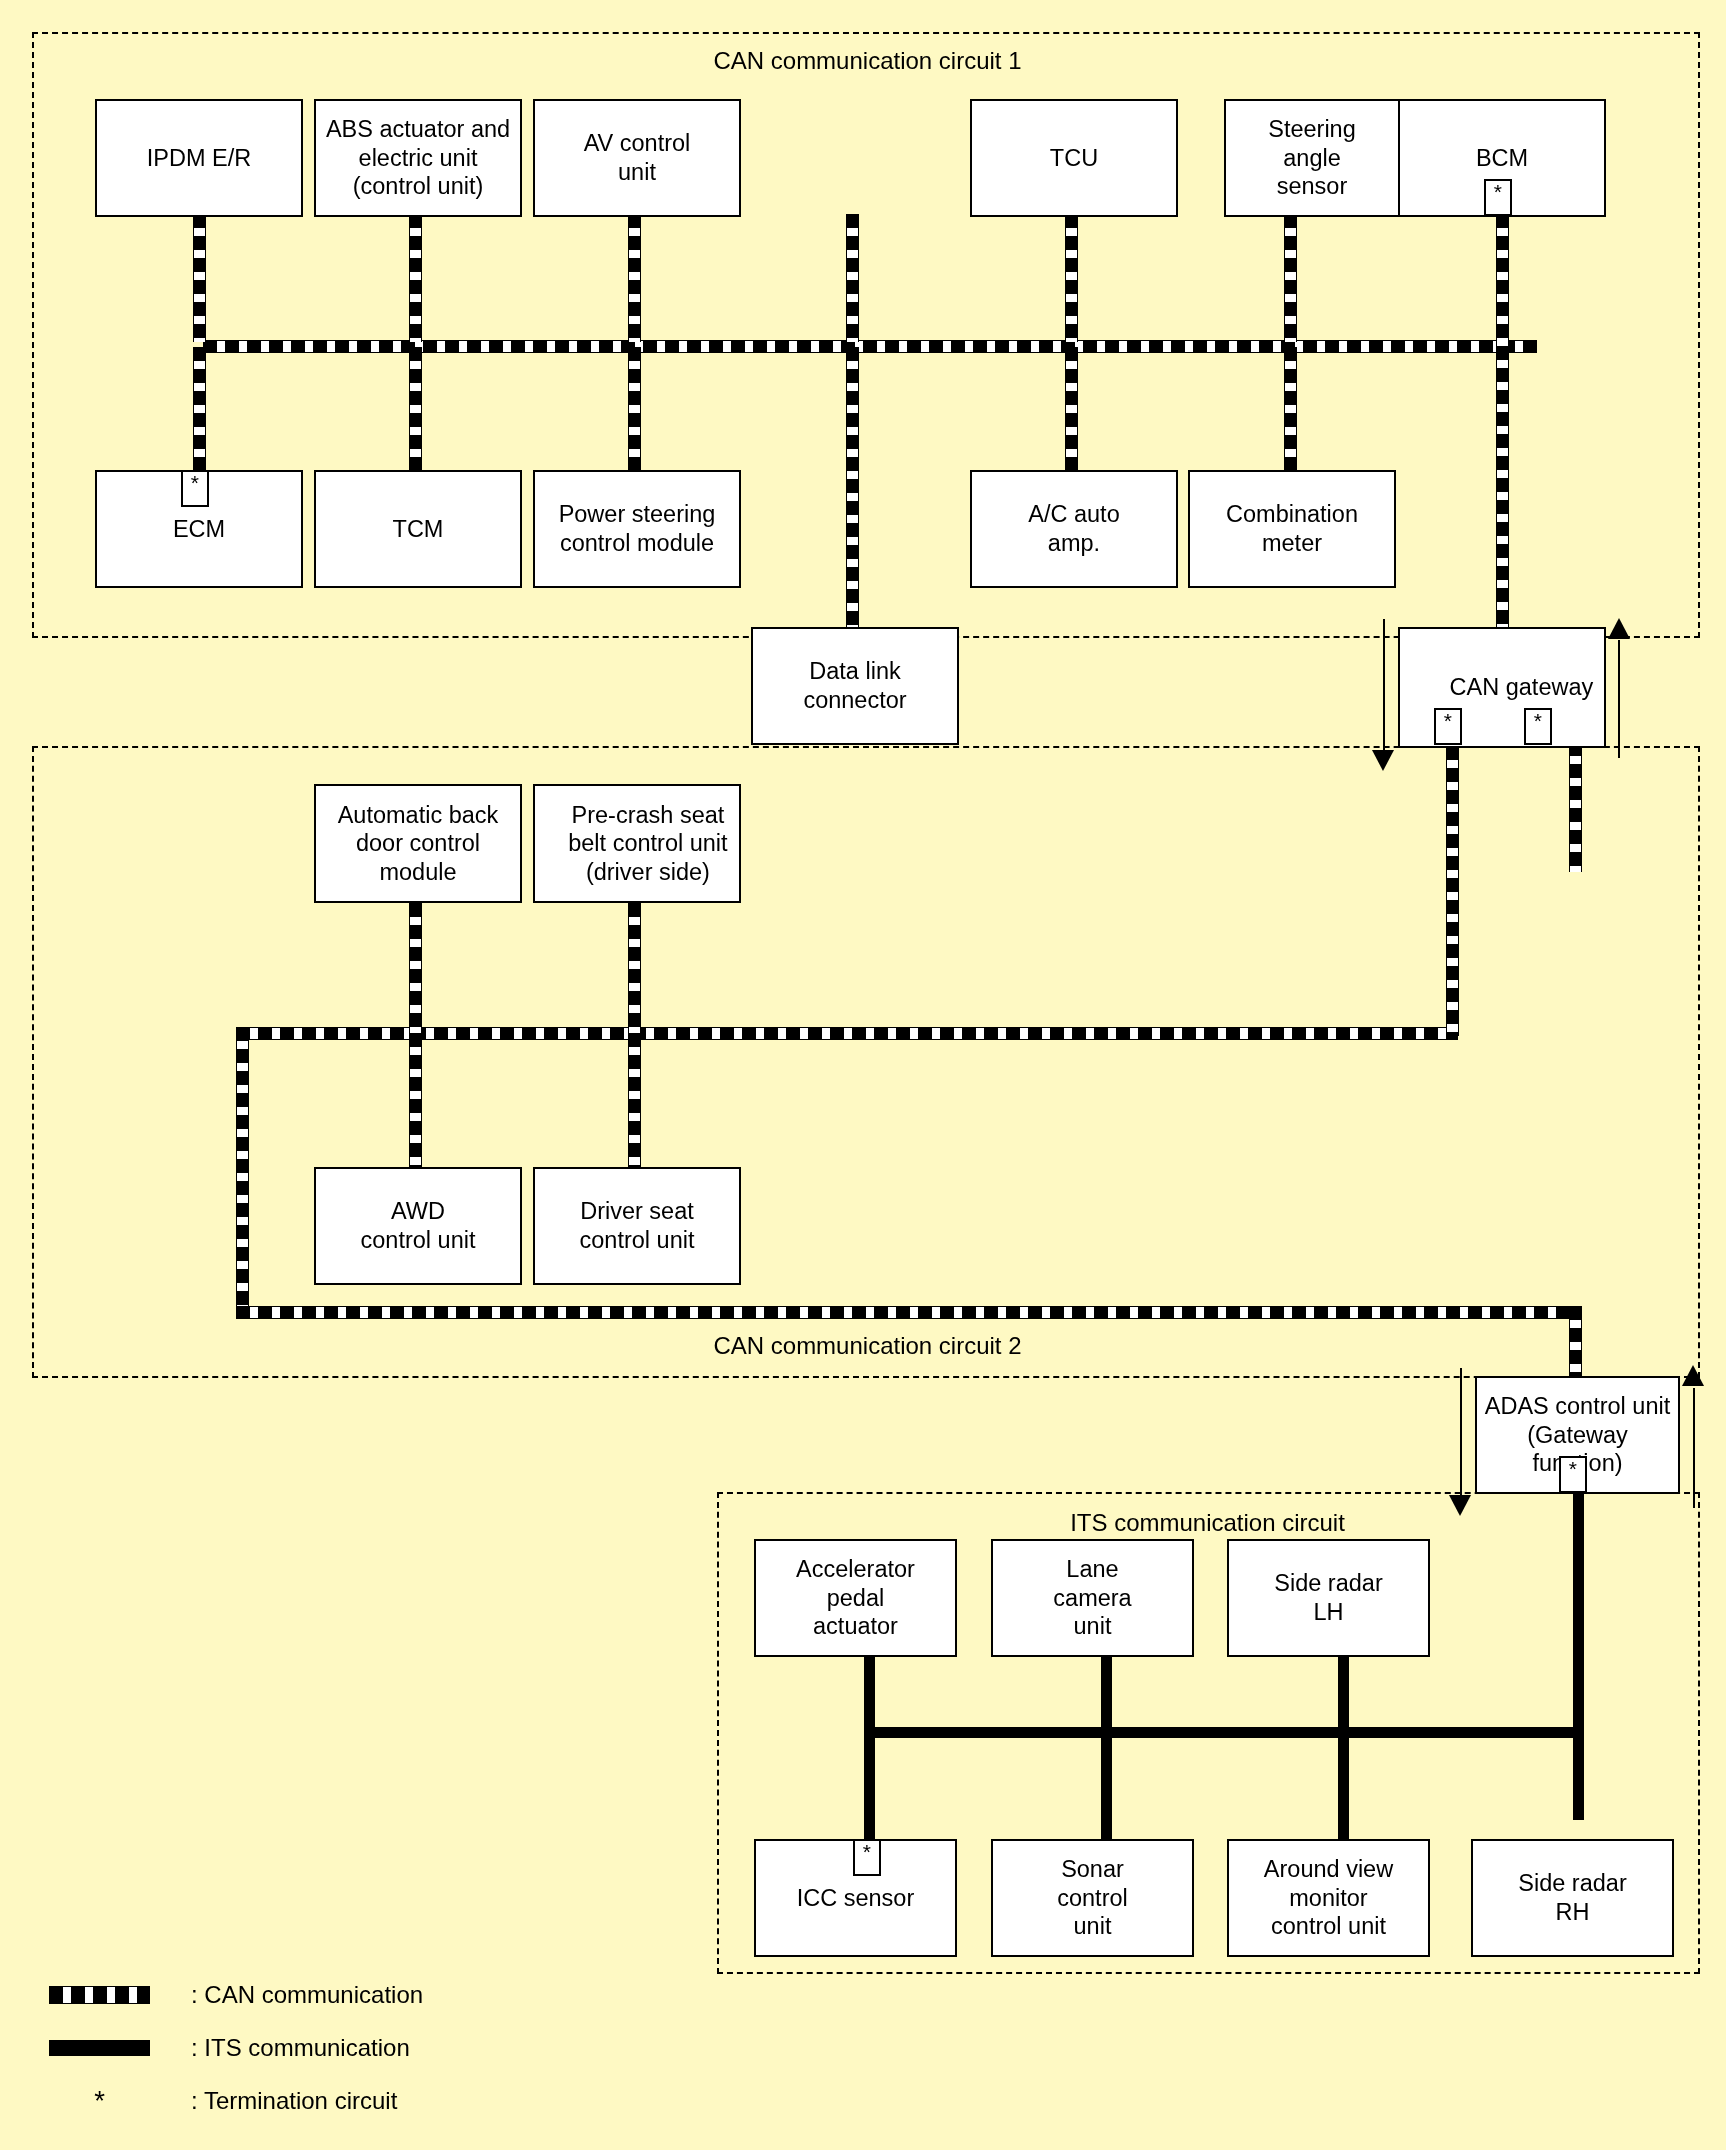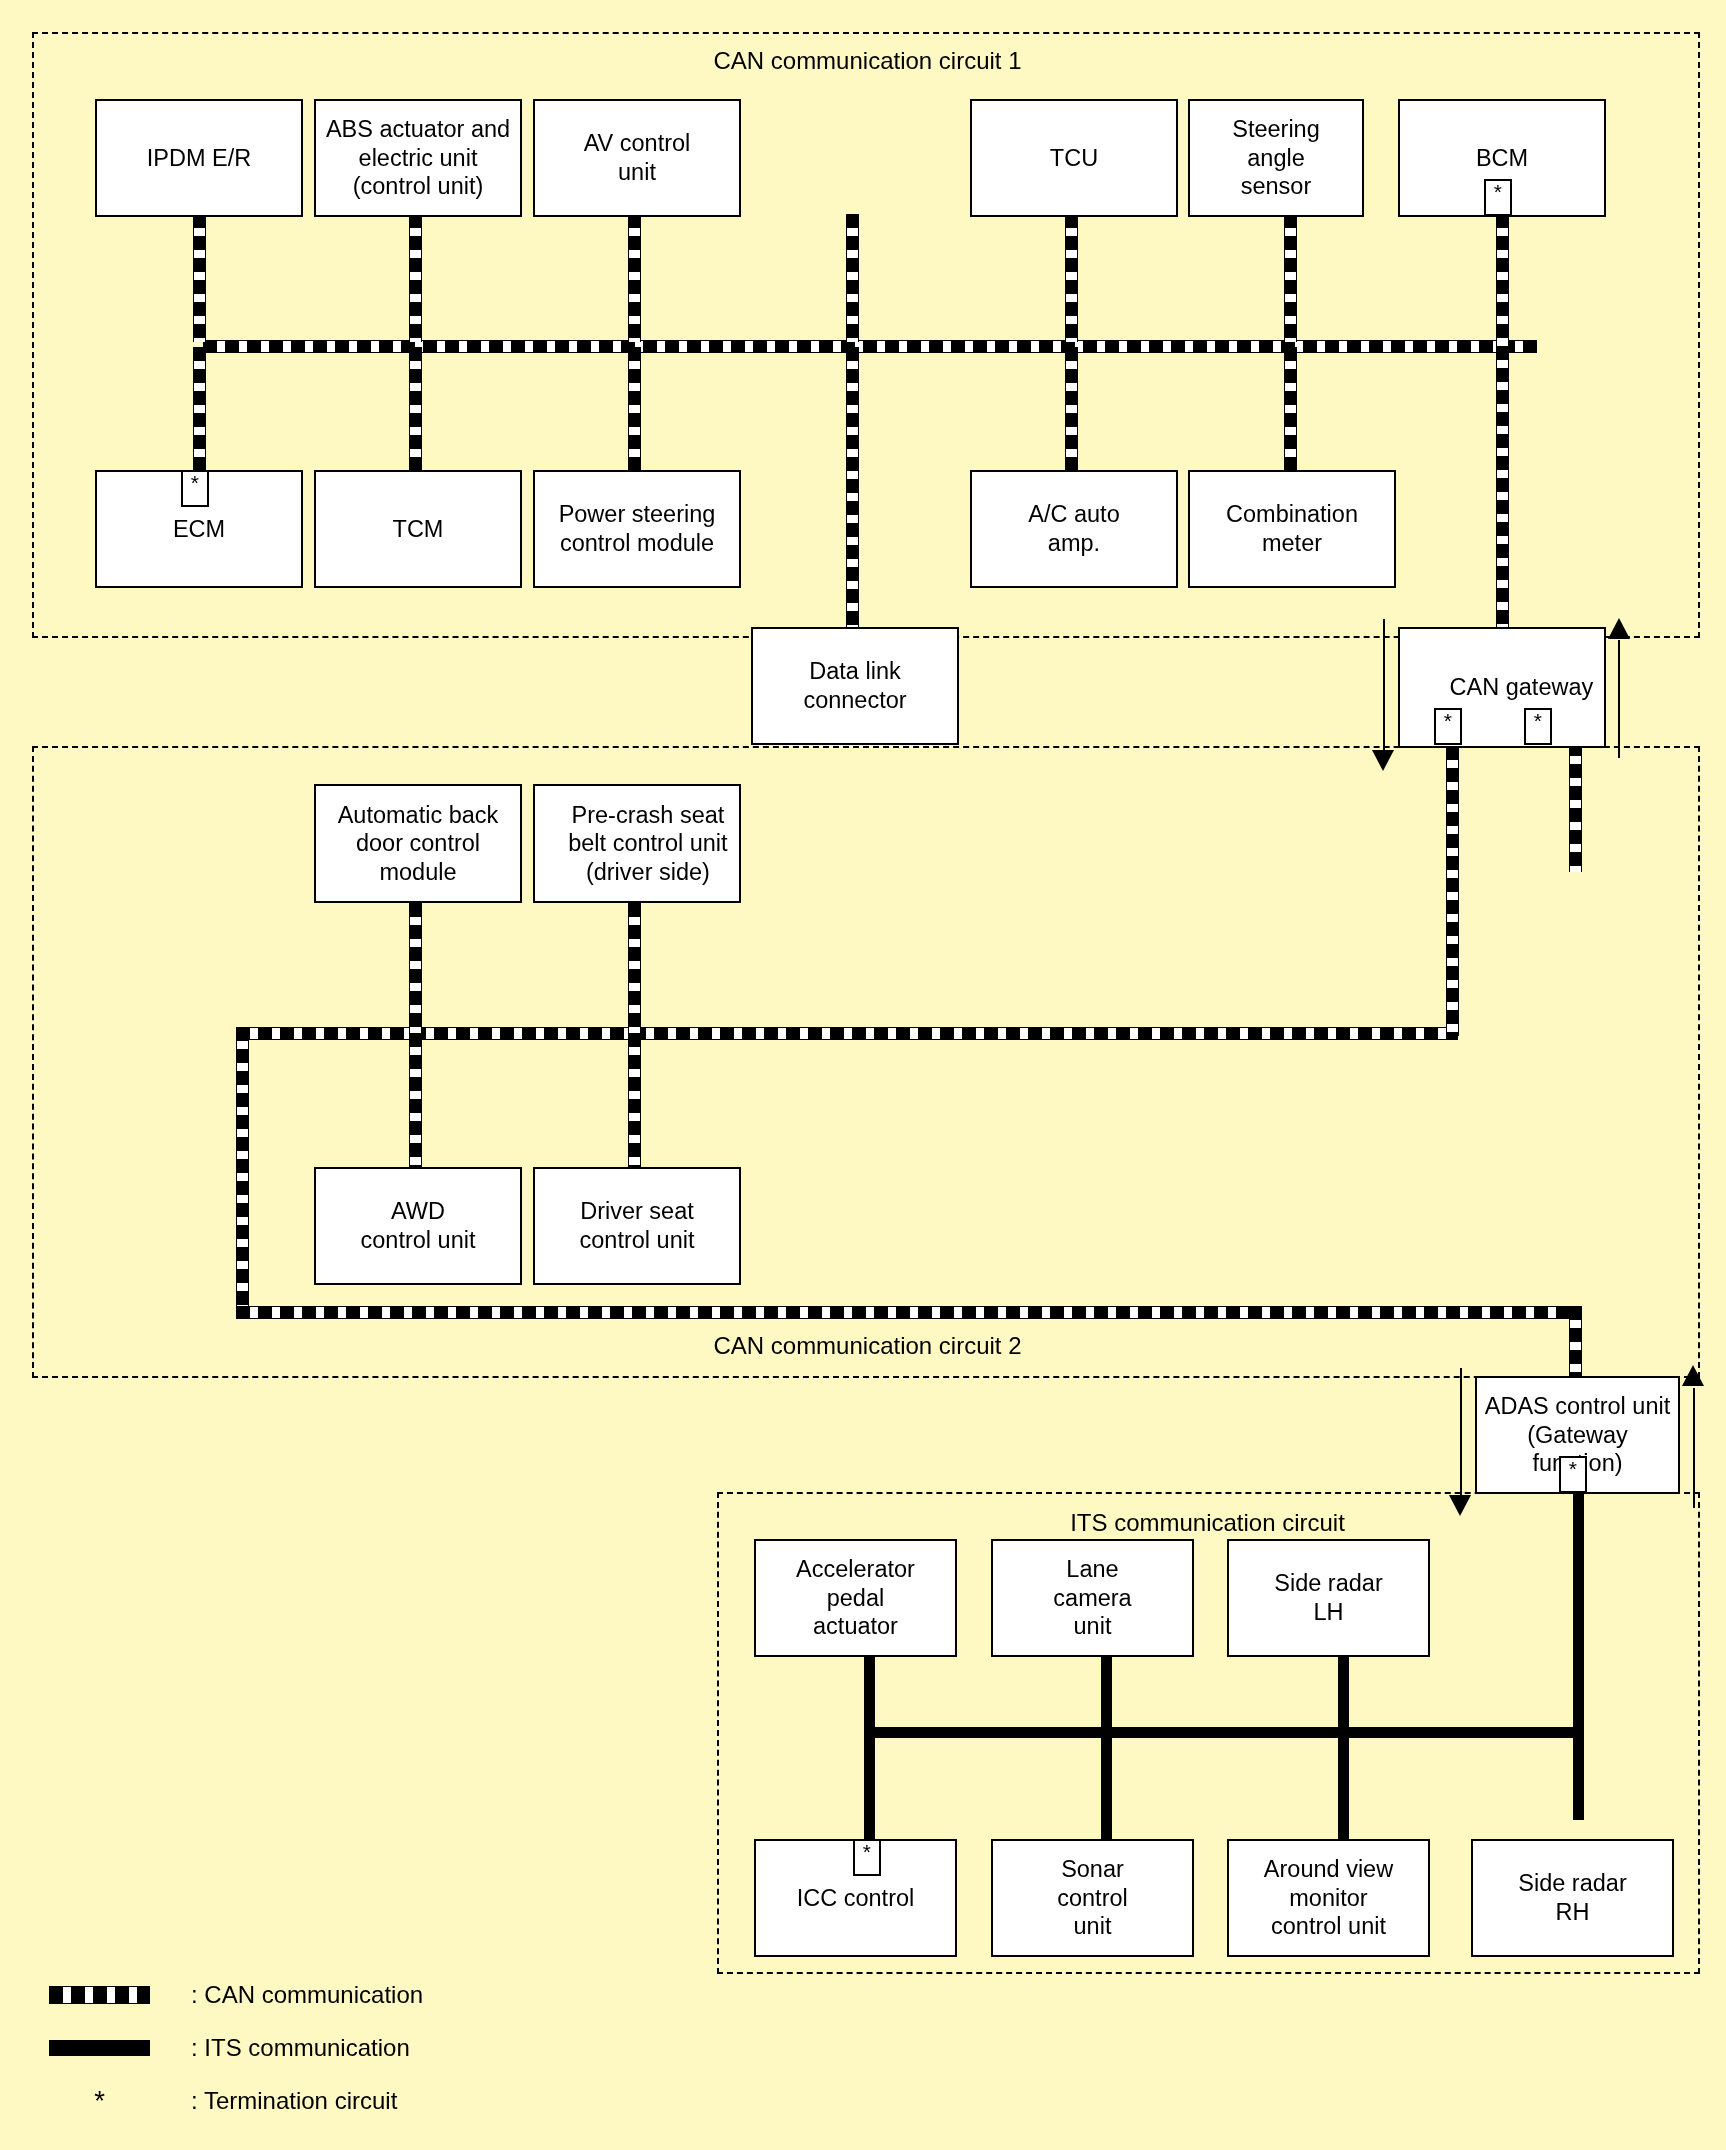--- a/index.html
+++ b/index.html
@@ -80,21 +80,21 @@
   </div>
   <div class="unit" style="left:314px;top:99px;width:208px;height:118px;">
     <span>ABS actuator and<br>electric unit<br>(control unit)</span>
   </div>
   <div class="unit" style="left:533px;top:99px;width:208px;height:118px;">
     <span>AV control<br>unit</span>
   </div>
   <div class="unit" style="left:970px;top:99px;width:208px;height:118px;">
     <span>TCU</span>
   </div>
-  <div class="unit" style="left:1188px;top:99px;width:176px;height:118px;justify-content:center;">
+  <div class="unit" style="left:1224px;top:99px;width:176px;height:118px;justify-content:center;">
     <span>Steering<br>angle<br>sensor</span>
   </div>
   <div class="unit" style="left:1398px;top:99px;width:208px;height:118px;">
     <span>BCM</span>
     <span class="term" style="left:84px;top:78px;">*</span>
   </div>
 
   <div class="unit" style="left:95px;top:470px;width:208px;height:118px;">
     <span>ECM</span>
     <span class="term" style="left:84px;top:-2.4px;">*</span>
@@ -186,21 +186,21 @@
     <span>Accelerator<br>pedal<br>actuator</span>
   </div>
   <div class="unit" style="left:991px;top:1539px;width:203px;height:118px;">
     <span>Lane<br>camera<br>unit</span>
   </div>
   <div class="unit" style="left:1227px;top:1539px;width:203px;height:118px;">
     <span>Side radar<br>LH</span>
   </div>
 
   <div class="unit" style="left:754px;top:1839px;width:203px;height:118px;">
-    <span>ICC control</span>
+    <span>ICC sensor</span>
     <span class="term" style="left:97px;top:-2.4px;">*</span>
   </div>
   <div class="unit" style="left:991px;top:1839px;width:203px;height:118px;">
     <span>Sonar<br>control<br>unit</span>
   </div>
   <div class="unit" style="left:1227px;top:1839px;width:203px;height:118px;">
     <span>Around view<br>monitor<br>control unit</span>
   </div>
   <div class="unit" style="left:1471px;top:1839px;width:203px;height:118px;">
     <span>Side radar<br>RH</span>

